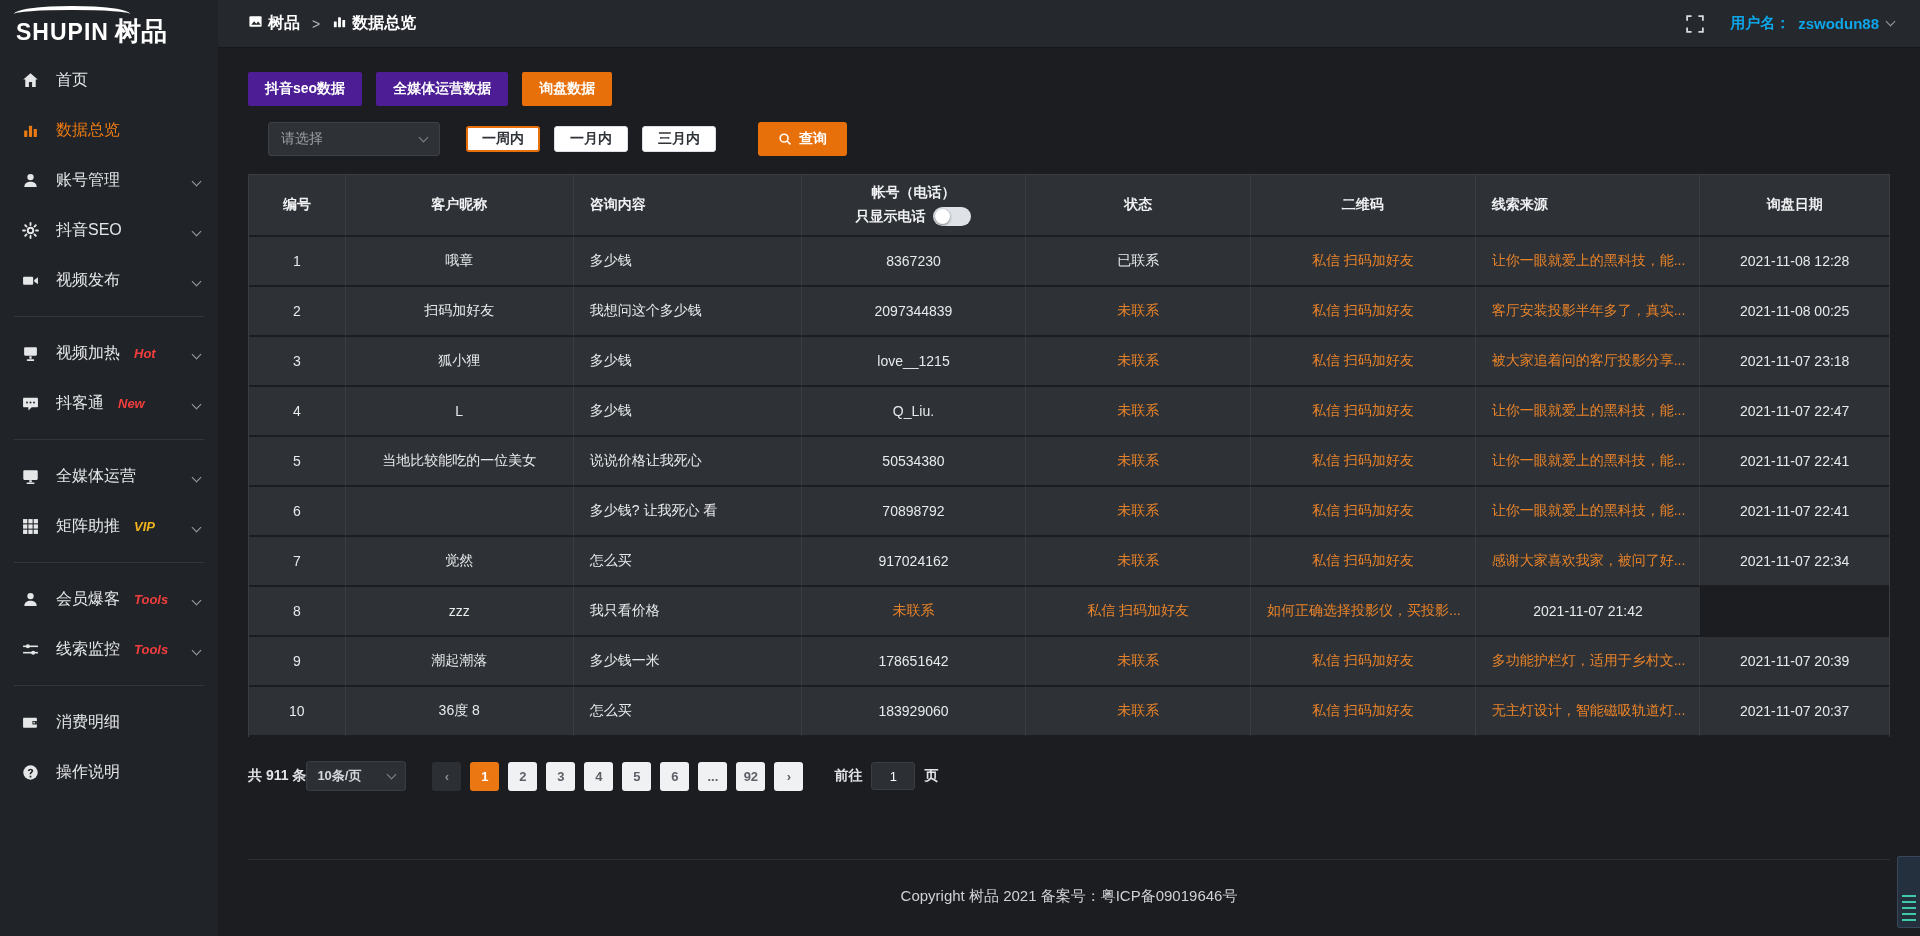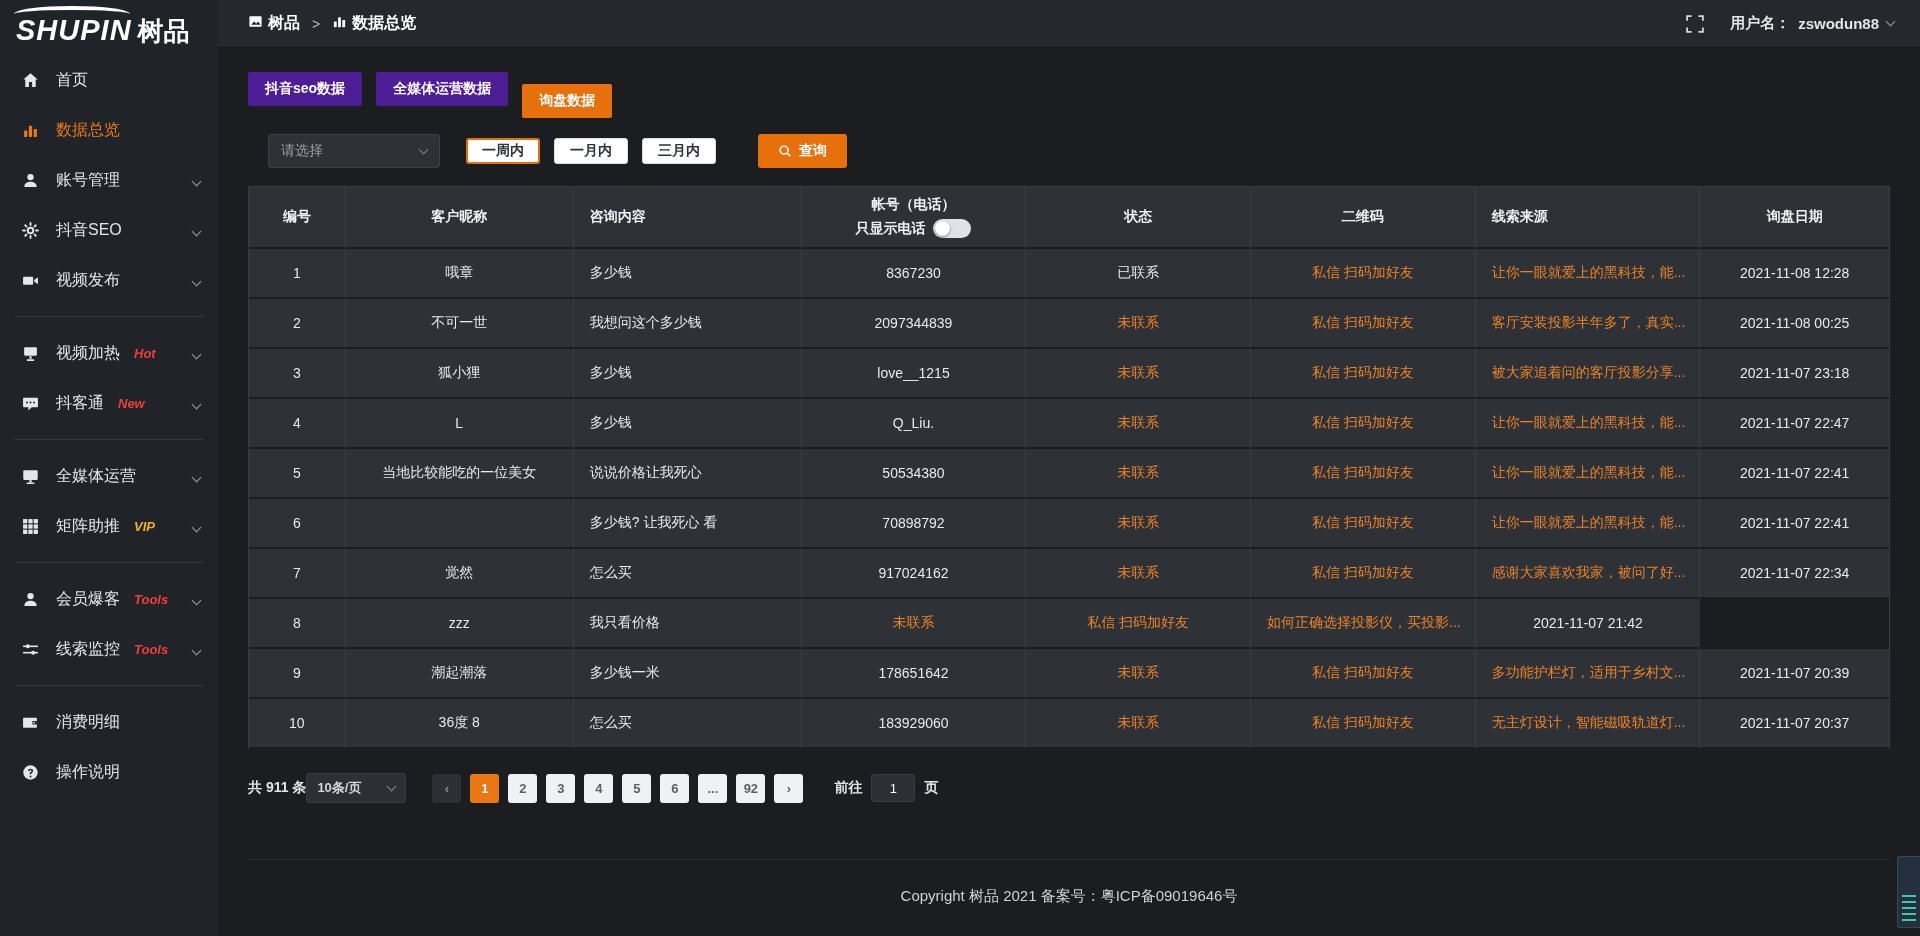--- a/index.html
+++ b/index.html
@@ -9,21 +9,21 @@
     font-family:"Liberation Sans","DejaVu Sans",sans-serif;
     color:#e6e8ea; overflow:hidden; font-size:14px;
   }
   .app { display:flex; width:1920px; height:936px; }
 
   
   .sidebar { width:218px; flex-shrink:0; background:#202327; height:100%; }
   .logo { position:relative; padding:14px 0 6px 16px; color:#fff; white-space:nowrap; cursor:pointer; }
   .logo-arc { position:absolute; top:6px; left:14px; width:116px; height:16px;
               border-top:4px solid #fff; border-radius:50%; }
-  .logo-en { font-size:29px; font-weight:bold; letter-spacing:1px;font-style:italic; }
+  .logo-en { font-size:23px; font-weight:bold; letter-spacing:1px; }
   .logo-cn { font-size:26px; font-weight:bold; margin-left:6px; }
   .side-item { height:50px; display:flex; align-items:center; padding:0 18px 0 22px;
                font-size:16px; color:#e4e6e8; cursor:pointer; }
   .side-item.active { color:#ec7a12; }
   .side-icon { width:22px; margin-right:12px; display:flex; align-items:center; }
   .side-icon svg { width:17px; height:17px; }
   .side-badge { font-style:italic; font-weight:bold; font-size:13px; margin-left:14px; }
   .side-chevron { margin-left:auto; }
   .chev { width:7px; height:7px; border-right:1.6px solid #9aa0a6; border-bottom:1.6px solid #9aa0a6;
           transform:rotate(45deg); display:inline-block; margin-top:-4px; }
@@ -34,29 +34,29 @@
   .topbar { height:48px; flex-shrink:0; background:#25282c; display:flex; align-items:center;
             justify-content:space-between; padding:0 26px 0 30px; border-bottom:1px solid #17181a; }
   .breadcrumb { display:flex; align-items:center; font-size:16px; font-weight:bold; color:#fff; }
   .crumb { display:flex; align-items:center; gap:5px; cursor:pointer; }
   .crumb svg { width:15px; height:15px; }
   .crumb-sep { color:#b7bbc0; margin:0 12px; font-size:14px; font-weight:normal; }
   .topbar-right { display:flex; align-items:center; gap:26px; }
   .fullscreen-btn { width:18px; height:18px; color:#d8dadd; cursor:pointer; display:flex; }
   .fullscreen-btn svg { width:18px; height:18px; }
   .user-box { display:flex; align-items:center; gap:8px; font-size:15px; font-weight:bold;
-              color:#e5e5e5; cursor:pointer; }
+              color:#0ea5e9; cursor:pointer; }
 
   
   .content { flex:1; padding:16px 30px 0 30px; display:flex; flex-direction:column; }
   .tabs { display:flex; margin-top:8px; }
   .tab { height:34px; padding:0 17px; background:#4c1d95; color:#fff; font-size:14px; font-weight:bold;
          border:none; border-radius:2px; margin-right:14px; cursor:pointer;
          font-family:inherit; }
-  .tab.active { background:#e8700b;margin-top:12px; }
+  .tab.active { background:#e8700b; }
 
   .filter-row { display:flex; align-items:center; margin-top:16px; }
   .select { width:172px; height:34px; background:#2e3136; border:1px solid #3d4046; border-radius:3px;
             color:#9b9ea3; font-size:14px; padding:0 12px; display:flex; align-items:center;
             justify-content:space-between; cursor:pointer;margin-left:20px; }
   .select .chev { border-color:#85888d; }
   .period-btn { height:26px; min-width:74px; background:#fff; border:1px solid #dcdfe6; color:#2f3237;
                 font-size:14px; font-weight:bold; border-radius:3px; margin-left:14px; cursor:pointer;
                 font-family:inherit; padding:0 14px; }
   .period-btn:first-of-type { margin-left:26px; }
@@ -374,21 +374,21 @@
               <div class="tcell">哦章</div>
               <div class="tcell left">多少钱</div>
               <div class="tcell">8367230</div>
               <div class="tcell">已联系</div>
               <div class="tcell orange">私信 扫码加好友</div>
               <div class="tcell left orange">让你一眼就爱上的黑科技，能...</div>
               <div class="tcell">2021-11-08 12:28</div>
             </div>
             <div class="trow">
               <div class="tcell">2</div>
-              <div class="tcell">不可一世</div>
+              <div class="tcell">扫码加好友</div>
               <div class="tcell left">我想问这个多少钱</div>
               <div class="tcell">2097344839</div>
               <div class="tcell orange">未联系</div>
               <div class="tcell orange">私信 扫码加好友</div>
               <div class="tcell left orange">客厅安装投影半年多了，真实...</div>
               <div class="tcell">2021-11-08 00:25</div>
             </div>
             <div class="trow">
               <div class="tcell">3</div>
               <div class="tcell">狐小狸</div>

